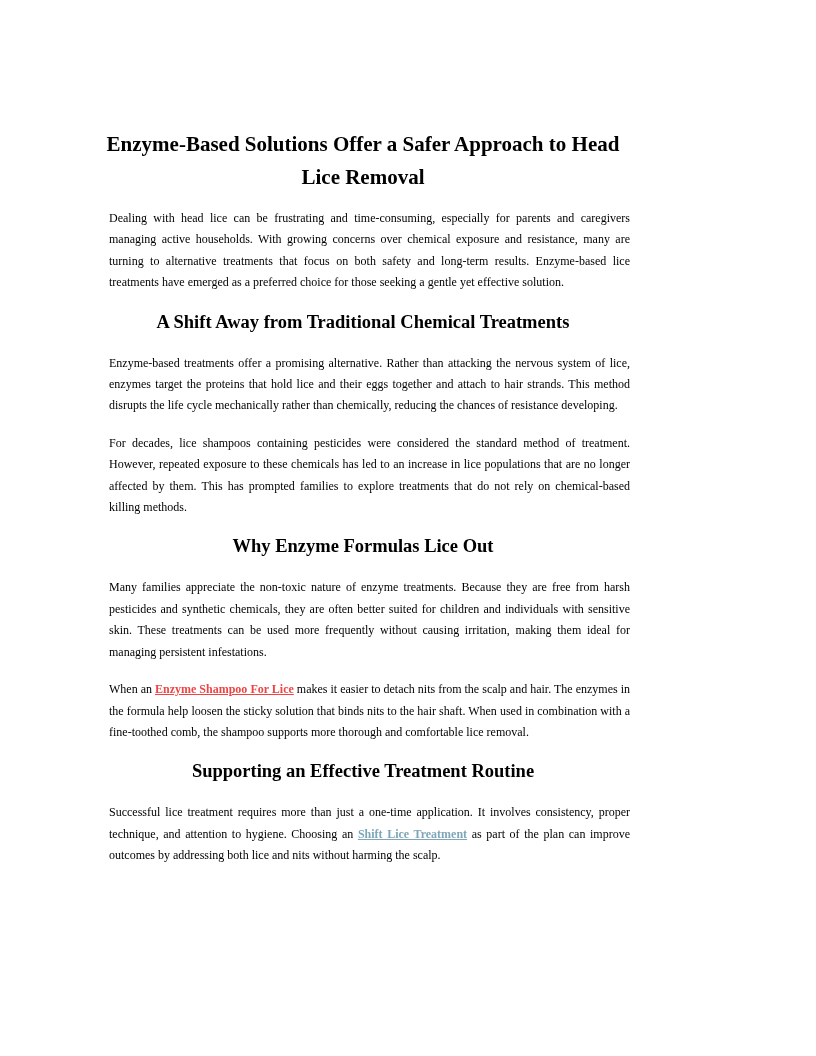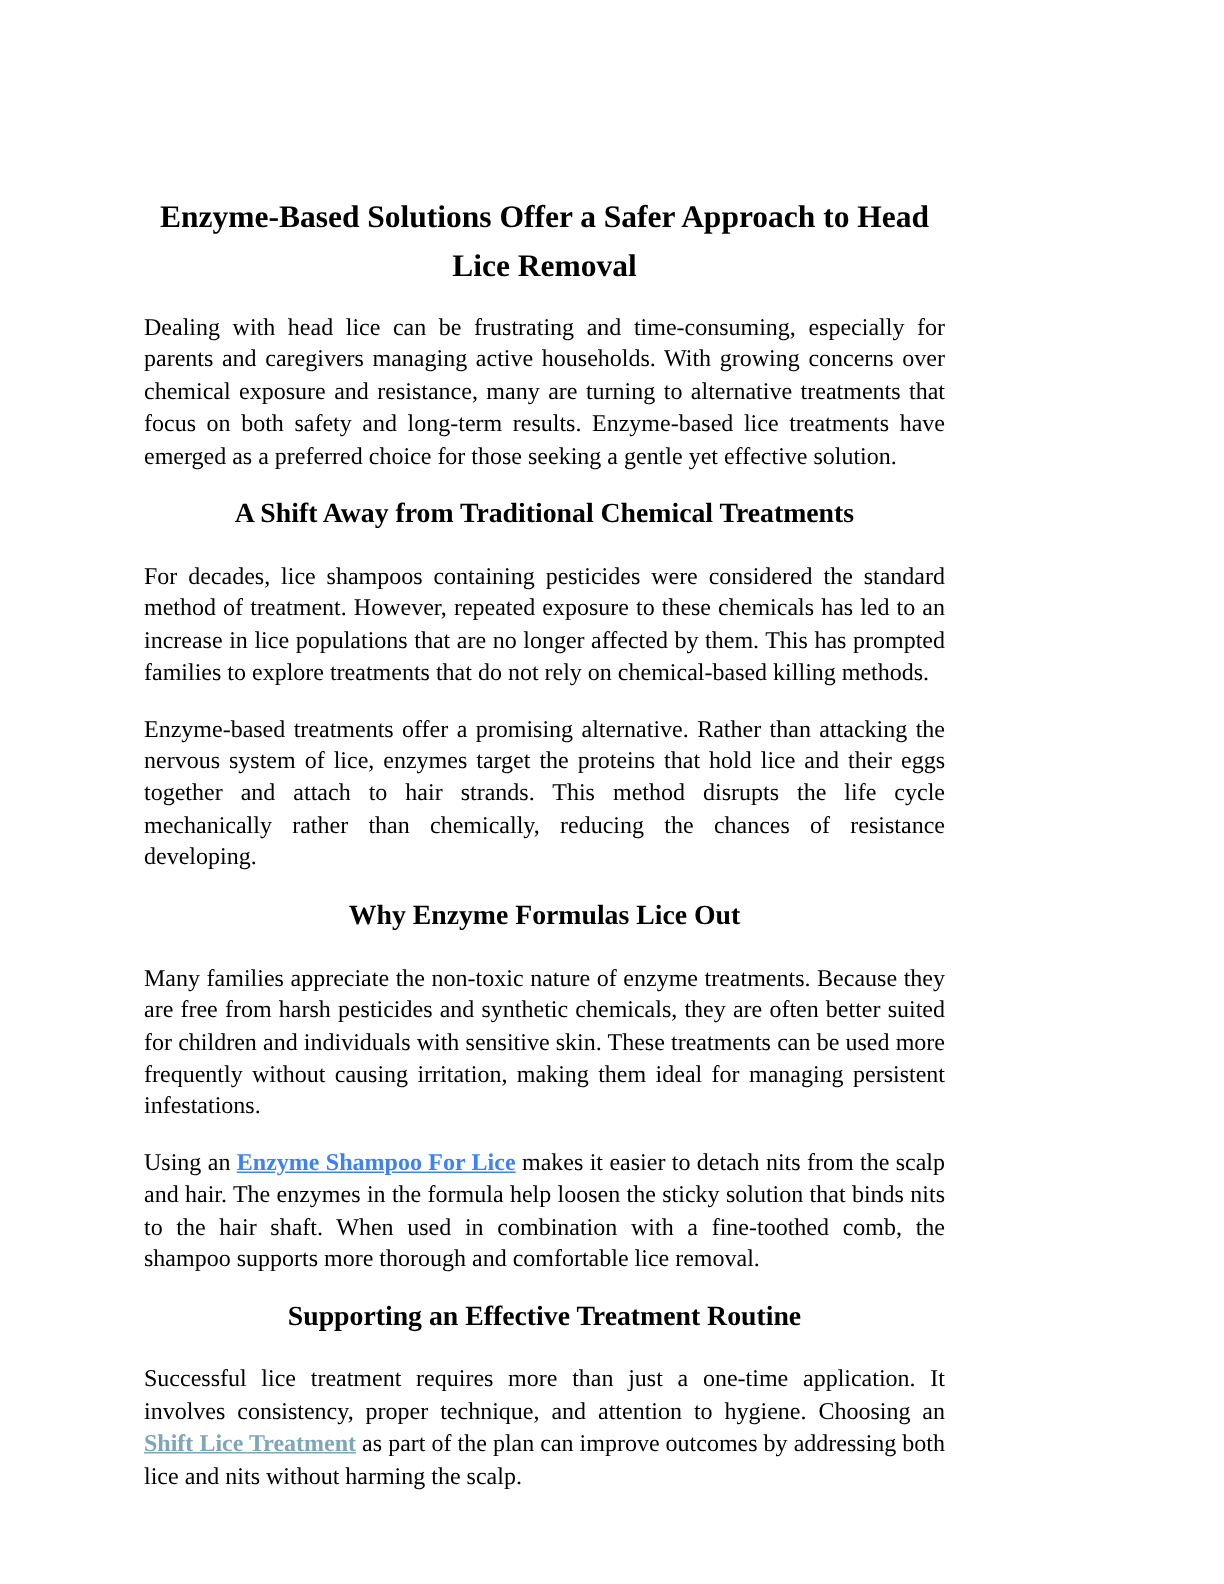--- a/index.html
+++ b/index.html
@@ -29,51 +29,51 @@
     margin: 32px 0 14px 0;
   }
   .section-heading {
     font-size: 18.5px;
     font-weight: bold;
     line-height: 24px;
     margin: 0 0 19px 0;
     text-align: center;
   }
   p.body-para {
-    font-size: 16px;
+    font-size: 12px;
     line-height: 21.4px;
     text-align: justify;
-    margin: 0 0 16px 0;
+    margin: 0 0 16px 13px;
   }
   a.doc-link {
     font-weight: bold;
     text-decoration: underline;
     cursor: pointer;
   }
-  a.doc-link.link-primary   { color: #3b82f6; }
+  a.doc-link.link-primary   { color: #ef4444; }
   a.doc-link.link-secondary { color: #7da6b8; }
 </style>
 </head>
 <body>
 
 <div class="page">
 
   <h1 class="doc-title">Enzyme-Based Solutions Offer a Safer Approach to Head Lice Removal</h1>
 
   <p class="body-para">Dealing with head lice can be frustrating and time-consuming, especially for parents and caregivers managing active households. With growing concerns over chemical exposure and resistance, many are turning to alternative treatments that focus on both safety and long-term results. Enzyme-based lice treatments have emerged as a preferred choice for those seeking a gentle yet effective solution.</p>
 
   <h2 class="section-heading">A Shift Away from Traditional Chemical Treatments</h2>
 
+  <p class="body-para">Enzyme-based treatments offer a promising alternative. Rather than attacking the nervous system of lice, enzymes target the proteins that hold lice and their eggs together and attach to hair strands. This method disrupts the life cycle mechanically rather than chemically, reducing the chances of resistance developing.</p>
+
   <p class="body-para">For decades, lice shampoos containing pesticides were considered the standard method of treatment. However, repeated exposure to these chemicals has led to an increase in lice populations that are no longer affected by them. This has prompted families to explore treatments that do not rely on chemical-based killing methods.</p>
-
-  <p class="body-para">Enzyme-based treatments offer a promising alternative. Rather than attacking the nervous system of lice, enzymes target the proteins that hold lice and their eggs together and attach to hair strands. This method disrupts the life cycle mechanically rather than chemically, reducing the chances of resistance developing.</p>
 
   <h2 class="section-heading">Why Enzyme Formulas Lice Out</h2>
 
   <p class="body-para">Many families appreciate the non-toxic nature of enzyme treatments. Because they are free from harsh pesticides and synthetic chemicals, they are often better suited for children and individuals with sensitive skin. These treatments can be used more frequently without causing irritation, making them ideal for managing persistent infestations.</p>
 
-  <p class="body-para"><span>Using an </span><a class="doc-link link-primary">Enzyme Shampoo For Lice</a><span> makes it easier to detach nits from the scalp and hair. The enzymes in the formula help loosen the sticky solution that binds nits to the hair shaft. When used in combination with a fine-toothed comb, the shampoo supports more thorough and comfortable lice removal.</span></p>
+  <p class="body-para"><span>When an </span><a class="doc-link link-primary">Enzyme Shampoo For Lice</a><span> makes it easier to detach nits from the scalp and hair. The enzymes in the formula help loosen the sticky solution that binds nits to the hair shaft. When used in combination with a fine-toothed comb, the shampoo supports more thorough and comfortable lice removal.</span></p>
 
   <h2 class="section-heading">Supporting an Effective Treatment Routine</h2>
 
   <p class="body-para"><span>Successful lice treatment requires more than just a one-time application. It involves consistency, proper technique, and attention to hygiene. Choosing an </span><a class="doc-link link-secondary">Shift Lice Treatment</a><span> as part of the plan can improve outcomes by addressing both lice and nits without harming the scalp.</span></p>
 
 </div>
 
 </body></html>

